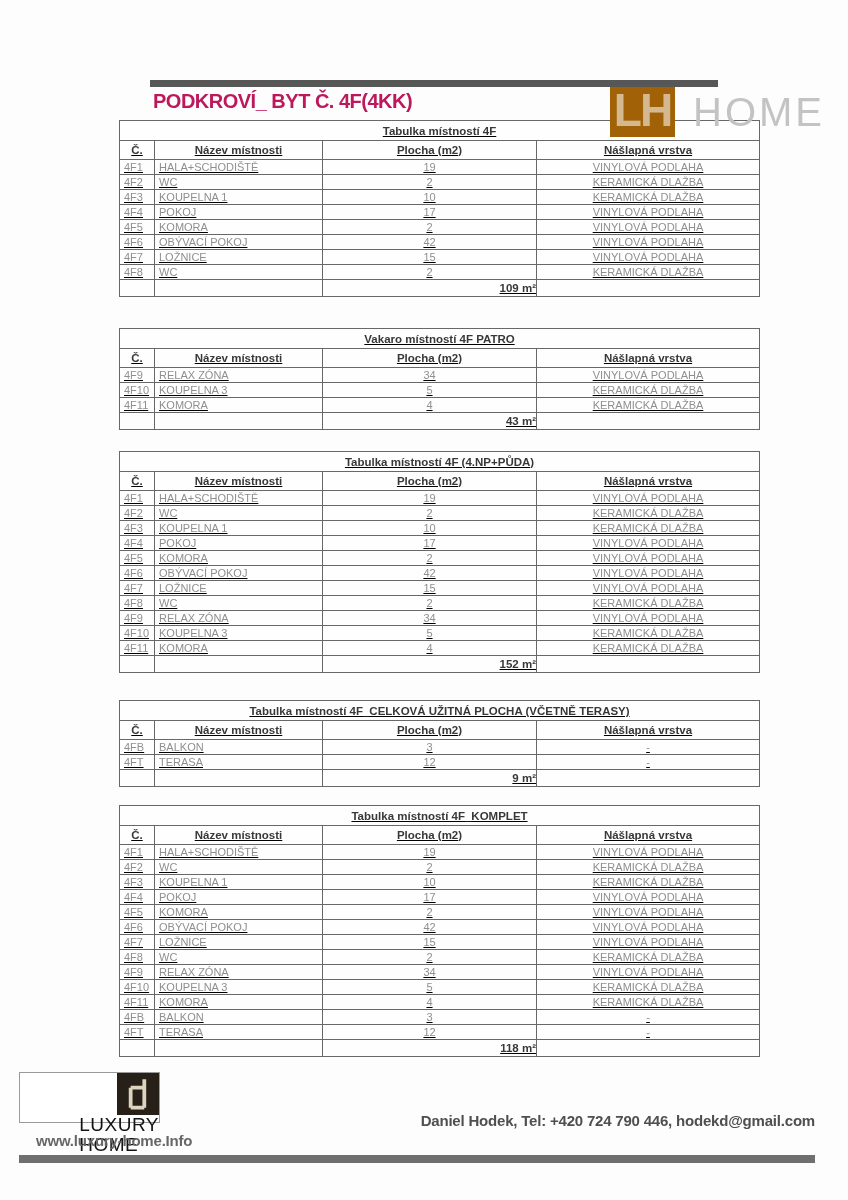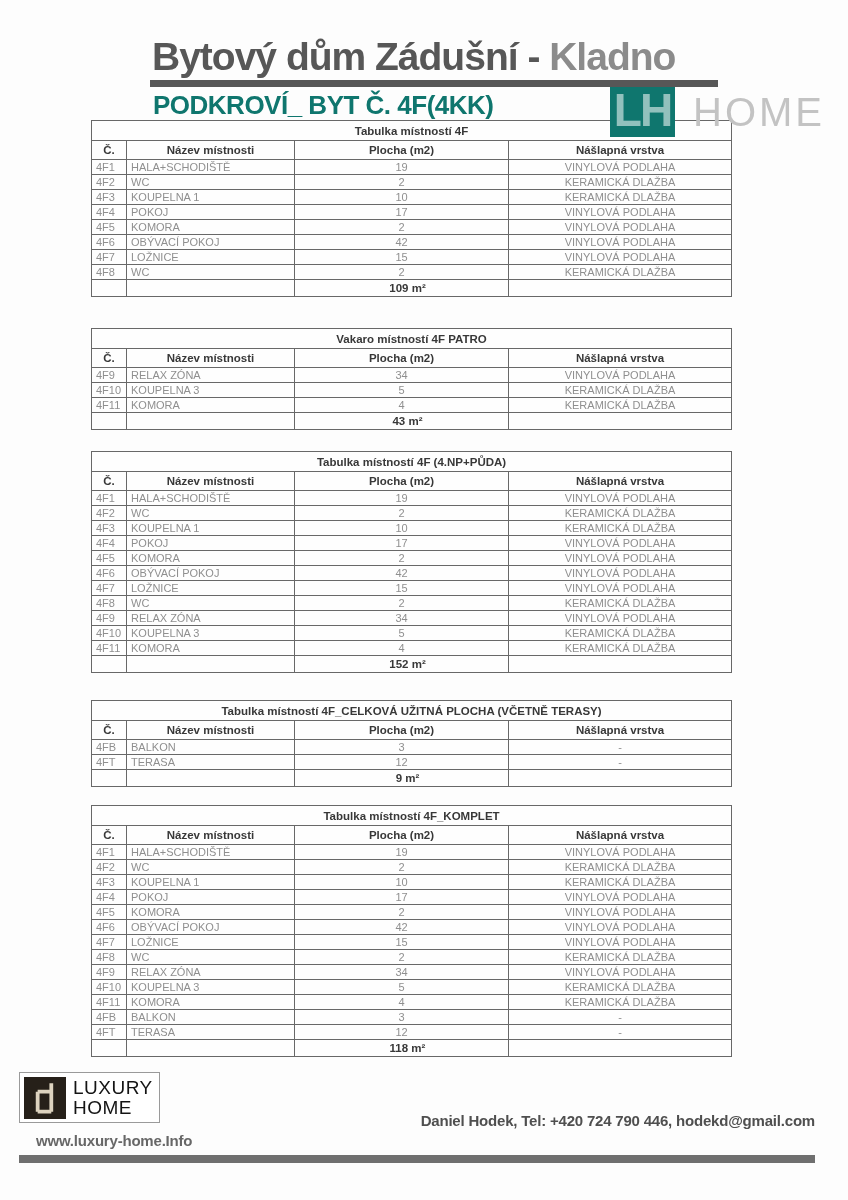--- a/index.html
+++ b/index.html
@@ -17,66 +17,66 @@
     white-space:nowrap;
   }
   .main-title .t-dark { color:#575757; }
   .main-title .t-light { color:#8b8b8b; }
   .title-underline {
     position:absolute; left:150px; top:80px; width:568px; height:7px;
     background:#575757; z-index:6;
   }
   .subtitle {
     position:absolute; left:153px; top:90px;
-    font-size:26px; font-weight:bold; letter-spacing:-0.5px; color:#0f766e;
+    font-size:20px; font-weight:bold; letter-spacing:-0.5px; color:#be185d;
     white-space:nowrap;
   }
 
   
   .wm { position:absolute; left:610px; top:82px; z-index:5; display:flex; align-items:flex-start; }
   .wm-square {
-    width:65px; height:55px; background:#0f766e; overflow:hidden;
+    width:65px; height:55px; background:#a16207; overflow:hidden;
     display:flex; align-items:center; justify-content:center;
   }
   .wm-square span {
     font-size:46px; font-weight:bold; color:rgba(255,255,255,0.55); letter-spacing:-2px;
   }
   .wm-home {
     margin-left:18px; margin-top:10px;
     font-size:40px; font-weight:400; color:#c3c3c3; letter-spacing:3px; line-height:1;
   }
 
   
-  .table-block { position:absolute; left:91px; width:640px; z-index:2; }
+  .table-block { position:absolute; left:119px; width:640px; z-index:2;text-decoration:underline; }
   table.tbl {
     border-collapse:collapse; width:640px; table-layout:fixed;
     background:#fefefe;
   }
   table.tbl th, table.tbl td { border:1px solid #686868; overflow:hidden; white-space:nowrap; }
   tr.title-row th {
     height:20px; font-size:11.5px; font-weight:bold; color:#383838; text-align:center;
   }
   tr.head-row th {
     height:19px; font-size:11.5px; font-weight:bold; color:#383838; text-align:center;
   }
   table.tbl tbody td {
     height:15px; font-size:11px; color:#8f8f8f; font-weight:400;
   }
   table.tbl td.c1, table.tbl tbody td.c2 { text-align:left; padding-left:4px; }
   table.tbl td.c3, table.tbl td.c4 { text-align:center; }
   tr.total-row td { height:17px; }
   tr.total-row td.c3 {
-    font-size:11.5px; font-weight:bold; color:#383838; text-align:center; padding-left:12px;margin-left:44px;
+    font-size:11.5px; font-weight:bold; color:#383838; text-align:right; padding-left:12px;margin-left:44px;
   }
   col.w1 { width:35px; } col.w2 { width:168px; } col.w3 { width:214px; } col.w4 { width:223px; }
 
   
   .logo-box {
     position:absolute; left:19px; top:1072px; width:141px; height:51px;
-    border:1px solid #9a9a9a; background:#fff; display:flex; align-items:center;
+    border:1px solid #9a9a9a; background:#fff; display:flex; align-items:flex-end;flex-direction:column;
   }
   .logo-square {
     width:42px; height:42px; margin-left:4px; background:#262019;
     display:flex; align-items:center; justify-content:center;
   }
   .logo-text {
     margin-left:7px; font-size:19px; font-weight:500; color:#141414;
     line-height:20px; letter-spacing:0.5px;
   }
   .site-url {
@@ -90,23 +90,20 @@
   }
   .footer-bar {
     position:absolute; left:19px; top:1155px; width:796px; height:8px; background:#6f6f6f;
   }
 </style>
 </head>
 <body>
 
 <div class="page">
 
-  <div class="main-title">
-    <span class="t-dark">Bytový dům Zádušní - </span><span class="t-light">Kladno</span>
-  </div>
   <div class="title-underline"></div>
   <div class="subtitle">PODKROVÍ_ BYT Č. 4F(4KK)</div>
 
   <div class="wm">
     <div class="wm-square">
       <span>LH</span>
     </div>
     <div class="wm-home">HOME</div>
   </div>
 

